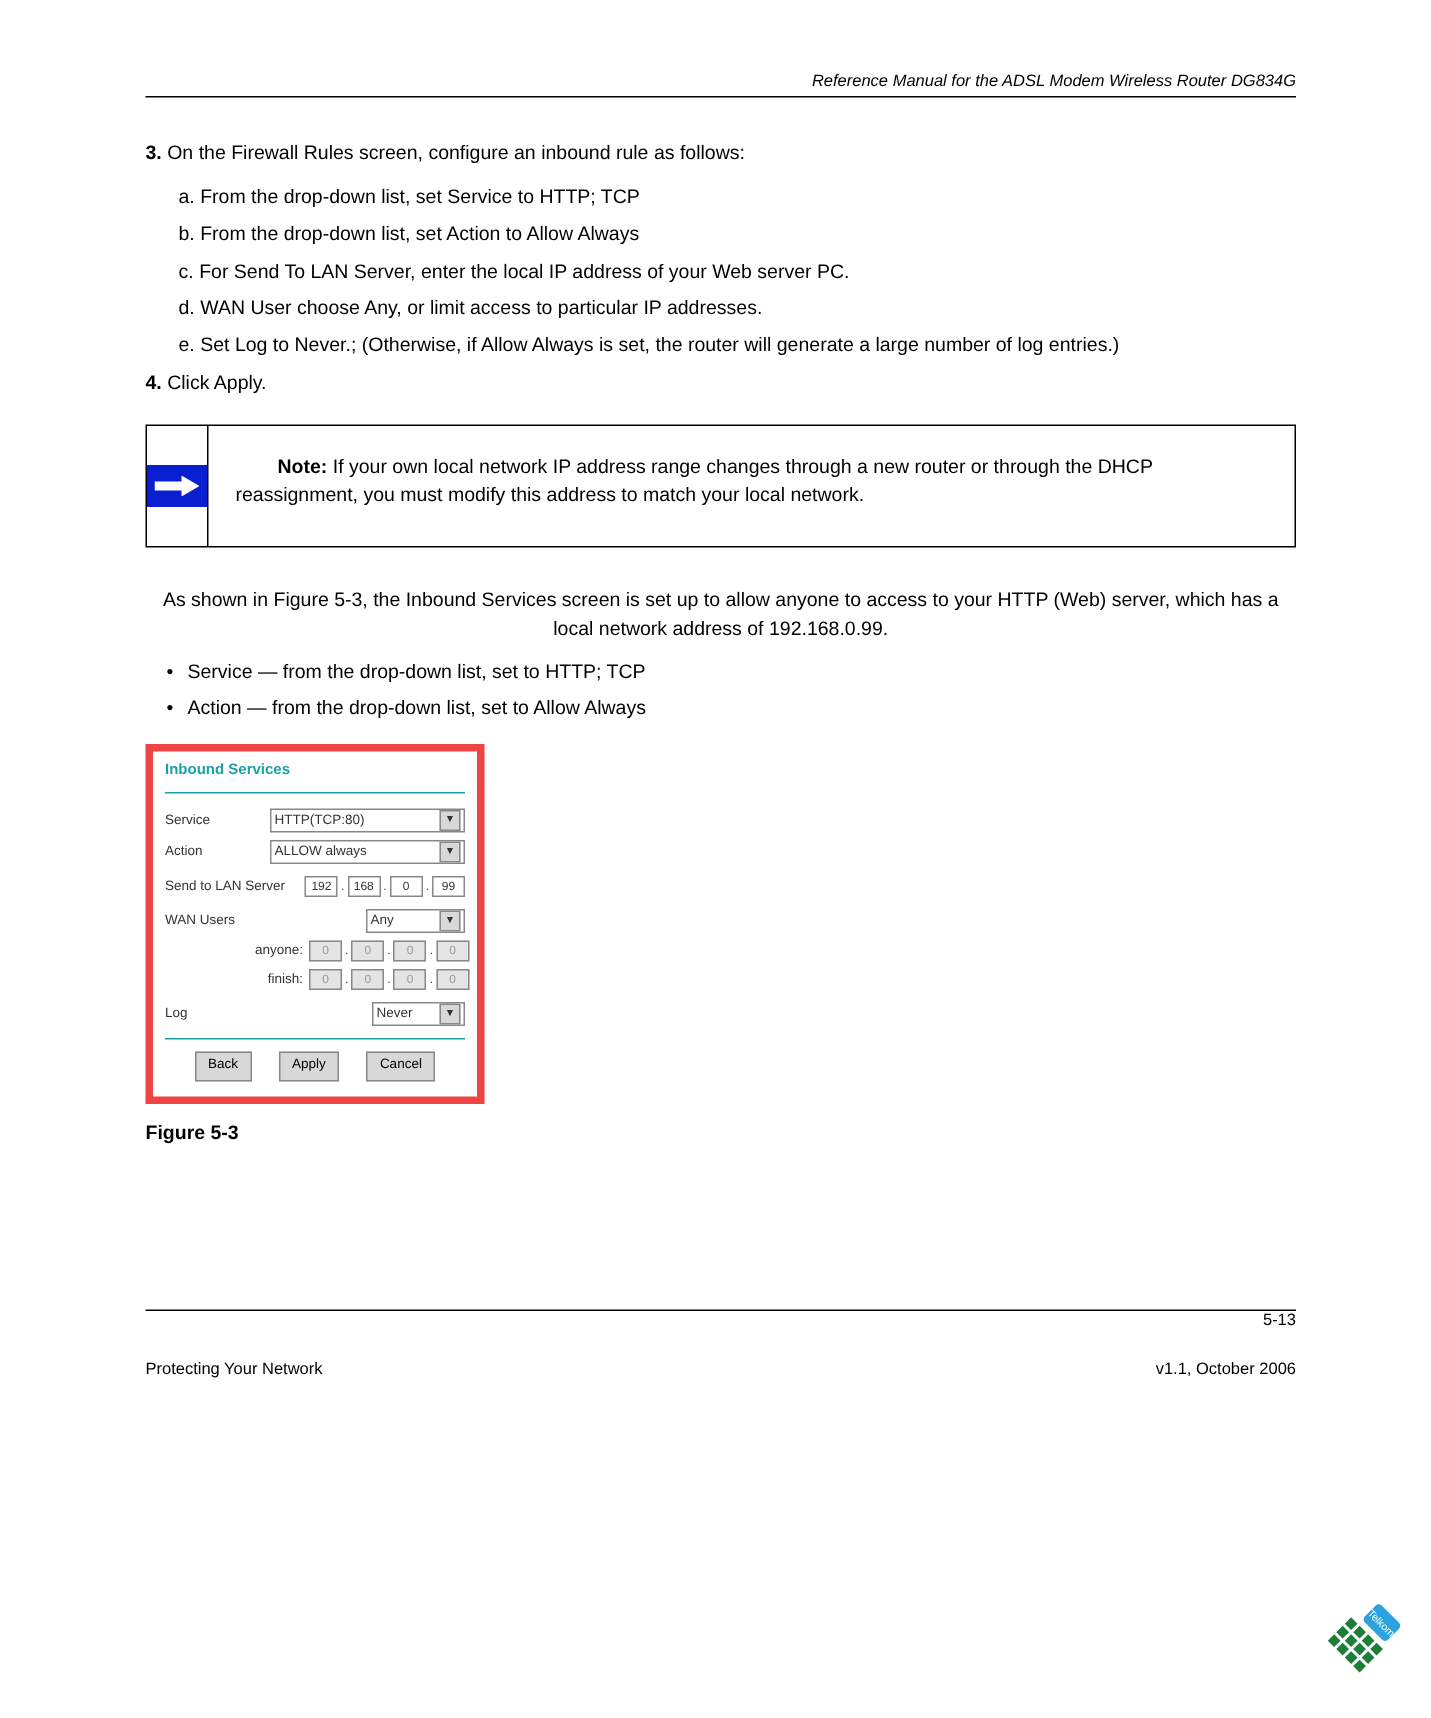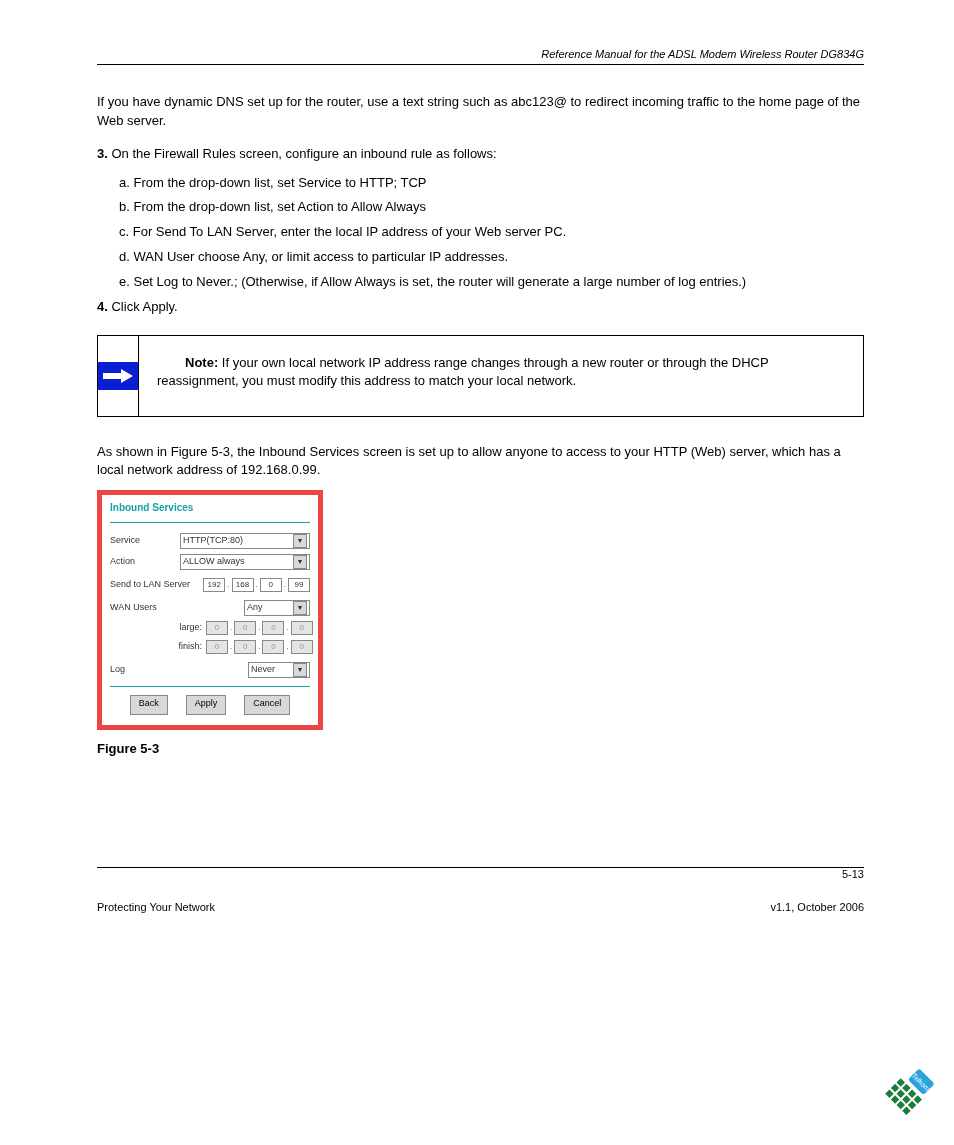--- a/index.html
+++ b/index.html
@@ -58,21 +58,21 @@
     align-items: center;
     justify-content: center;
   }
   .note-icon svg { display:block; }
   .note-text {
     padding: 18px 22px 18px 18px;
     font-size: 13px;
     line-height: 1.45;
   }
   .note-text .lbl { font-weight: bold; padding-left: 28px; }
-  .example-intro { margin: 22px 0 10px 0; }
+  .example-intro { margin: 22px 0 10px 0; text-align: center; }
   .bullet-list { margin: 0 0 14px 14px; padding:0; list-style:none; }
   .bullet-list li { margin: 0 0 6px 0; position: relative; padding-left: 14px; }
   .bullet-list li::before {
     content: "•"; position: absolute; left: 0; top: 0;
   }
   .screenshot-frame {
     width: 216px;
     border: 5px solid #ef4444;
     background: #fff;
     margin: 8px 0 10px 0;
@@ -145,21 +145,20 @@
 <body>
 
 <div class="page-wrap">
 <div class="page">
   <div class="header-area">
     <div class="header-title">Reference Manual for the ADSL Modem Wireless Router DG834G</div>
     <hr class="top-rule">
   </div>
 
   <div class="body-text">
-    <p class="para indent-block">If you have dynamic DNS set up for the router, use a text string such as abc123@ to redirect incoming traffic to the home page of the Web server.</p>
 
     <p class="step">
       <span class="num">3.</span>
       <span>On the Firewall Rules screen, configure an inbound rule as follows:</span>
     </p>
 
     <div style="margin-left:22px;">
       <p class="subitem"><span>a.</span> <span>From the drop-down list, set Service to HTTP; TCP</span></p>
       <p class="subitem"><span>b.</span> <span>From the drop-down list, set Action to Allow Always</span></p>
       <p class="subitem"><span>c.</span> <span>For Send To LAN Server, enter the local IP address of your Web server PC.</span></p>
@@ -181,20 +180,24 @@
         </div>
       </div>
       <div class="note-text">
         <span class="lbl">Note:</span>
         <span>If your own local network IP address range changes through a new router or through the DHCP reassignment, you must modify this address to match your local network.</span>
       </div>
     </div>
 
     <p class="example-intro">As shown in Figure 5-3, the Inbound Services screen is set up to allow anyone to access to your HTTP (Web) server, which has a local network address of 192.168.0.99.</p>
 
+    <ul class="bullet-list">
+      <li>Service — from the drop-down list, set to HTTP; TCP</li>
+      <li>Action — from the drop-down list, set to Allow Always</li>
+    </ul>
 
     <div class="screenshot-frame">
       <div class="ss-inner">
         <div class="ss-title">Inbound Services</div>
 
         <div class="ss-row">
           <div class="ss-label">Service</div>
           <div class="ss-select">
             <span>HTTP(TCP:80)</span>
             <span class="arrow">▼</span>
@@ -224,21 +227,21 @@
 
         <div class="ss-row" style="margin-top:8px;">
           <div class="ss-label">WAN Users</div>
           <div class="ss-select" style="flex:0 0 60px; margin-left:auto">
             <span>Any</span>
             <span class="arrow">▼</span>
           </div>
         </div>
 
         <div class="ss-row">
-          <div class="ss-label-sm">large:</div>
+          <div class="ss-label-sm">anyone:</div>
           <div class="ip-group">
             <div class="ip-oct disabled">0</div>
                 <span class="dot">.</span>
             <div class="ip-oct disabled">0</div>
                 <span class="dot">.</span>
             <div class="ip-oct disabled">0</div>
                 <span class="dot">.</span>
             <div class="ip-oct disabled">0</div>
           </div>
         </div>

